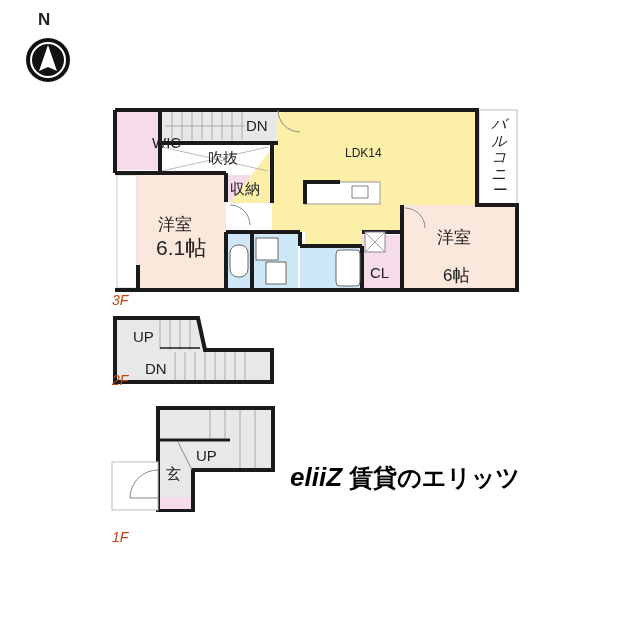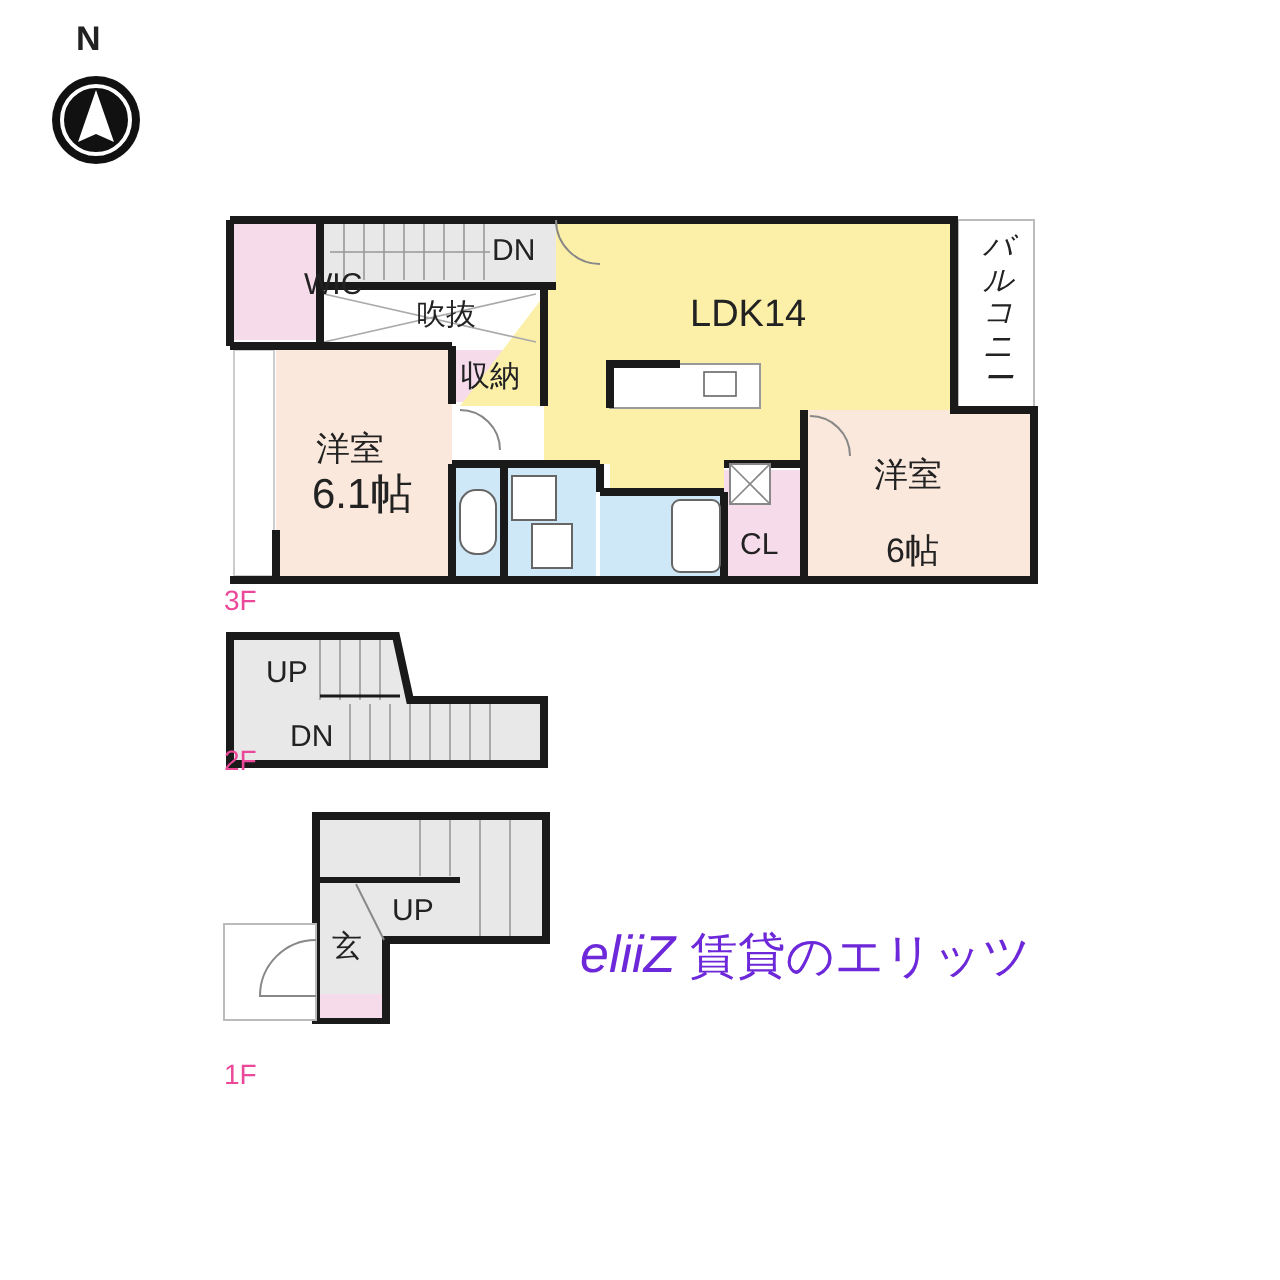--- a/index.html
+++ b/index.html
@@ -1,19 +1,19 @@
 <!DOCTYPE html>
 <html><head>
 <meta charset="utf-8">
 <style>
   html,body{margin:0;padding:0;background:#fff;}
   body{width:640px;height:640px;position:relative;overflow:hidden;font-family:"Liberation Sans","DejaVu Sans",sans-serif;color:#222;}
   .abs{position:absolute;}
   .lbl{position:absolute;font-size:15px;color:#222;line-height:1.15;text-align:center;white-space:nowrap;}
-  .flr{position:absolute;font-size:14px;color:#ec4899;}
+  .flr{position:absolute;font-size:14px;color:#c2410c;font-style:italic;}
   svg{position:absolute;left:0;top:0;}
 </style>
 </head>
 <body>
 
 <div class="lbl" style="left:38px;top:10px;font-size:17px;font-weight:bold;">N</div>
 <div class="abs" style="left:24px;top:36px;width:48px;height:48px;">
   <svg width="48" height="48" viewBox="0 0 48 48">
     <circle cx="24" cy="24" r="22" fill="#111"></circle>
     <circle cx="24" cy="24" r="17" fill="none" stroke="#fff" stroke-width="2"></circle>
@@ -121,32 +121,32 @@
     <line x1="240" y1="410" x2="240" y2="468"></line>
         <line x1="255" y1="410" x2="255" y2="468"></line>
   </g>
 </svg>
 </div>
 
 <div class="lbl" style="left:118px;top:134px;margin-left:34px;">WIC</div>
 <div class="lbl" style="left:246px;top:117px;">DN</div>
 <div class="lbl" style="left:208px;top:149px;">吹抜</div>
 <div class="lbl" style="left:230px;top:180px;text-align:right;">収納</div>
-<div class="lbl" style="left:345px;top:147px;font-size:19px;">LDK14</div>
+<div class="lbl" style="left:345px;top:147px;font-size:12px;">LDK14</div>
 <div class="lbl" style="left:489px;top:116px;width:20px;white-space:normal;word-break:break-all;font-size:15px;line-height:1.1;font-style:italic;">バルコニー</div>
 <div class="lbl" style="left:158px;top:215px;font-size:17px;">洋室</div>
 <div class="lbl" style="left:156px;top:236px;font-size:21px;">6.1帖</div>
 <div class="lbl" style="left:437px;top:228px;font-size:17px;">洋室</div>
 <div class="lbl" style="left:443px;top:266px;font-size:17px;">6帖</div>
 <div class="lbl" style="left:370px;top:264px;">CL</div>
 <div class="lbl" style="left:133px;top:328px;">UP</div>
 <div class="lbl" style="left:145px;top:360px;">DN</div>
 <div class="lbl" style="left:166px;top:465px;">玄</div>
 <div class="lbl" style="left:196px;top:447px;">UP</div>
 
 <div class="flr" style="left:112px;top:292px;">3F</div>
 <div class="flr" style="left:112px;top:372px;">2F</div>
 <div class="flr" style="left:112px;top:529px;">1F</div>
 
-<div class="abs" style="left:290px;top:462px;color:#6d28d9;font-weight:normal;font-size:26px;white-space:nowrap;">
+<div class="abs" style="left:290px;top:462px;color:#000000;font-weight:bold;font-size:26px;white-space:nowrap;">
   <span style="font-style:italic;">eliiZ</span>
   <span style="font-size:24px;">賃貸のエリッツ</span>
 </div>
 
 </body></html>

